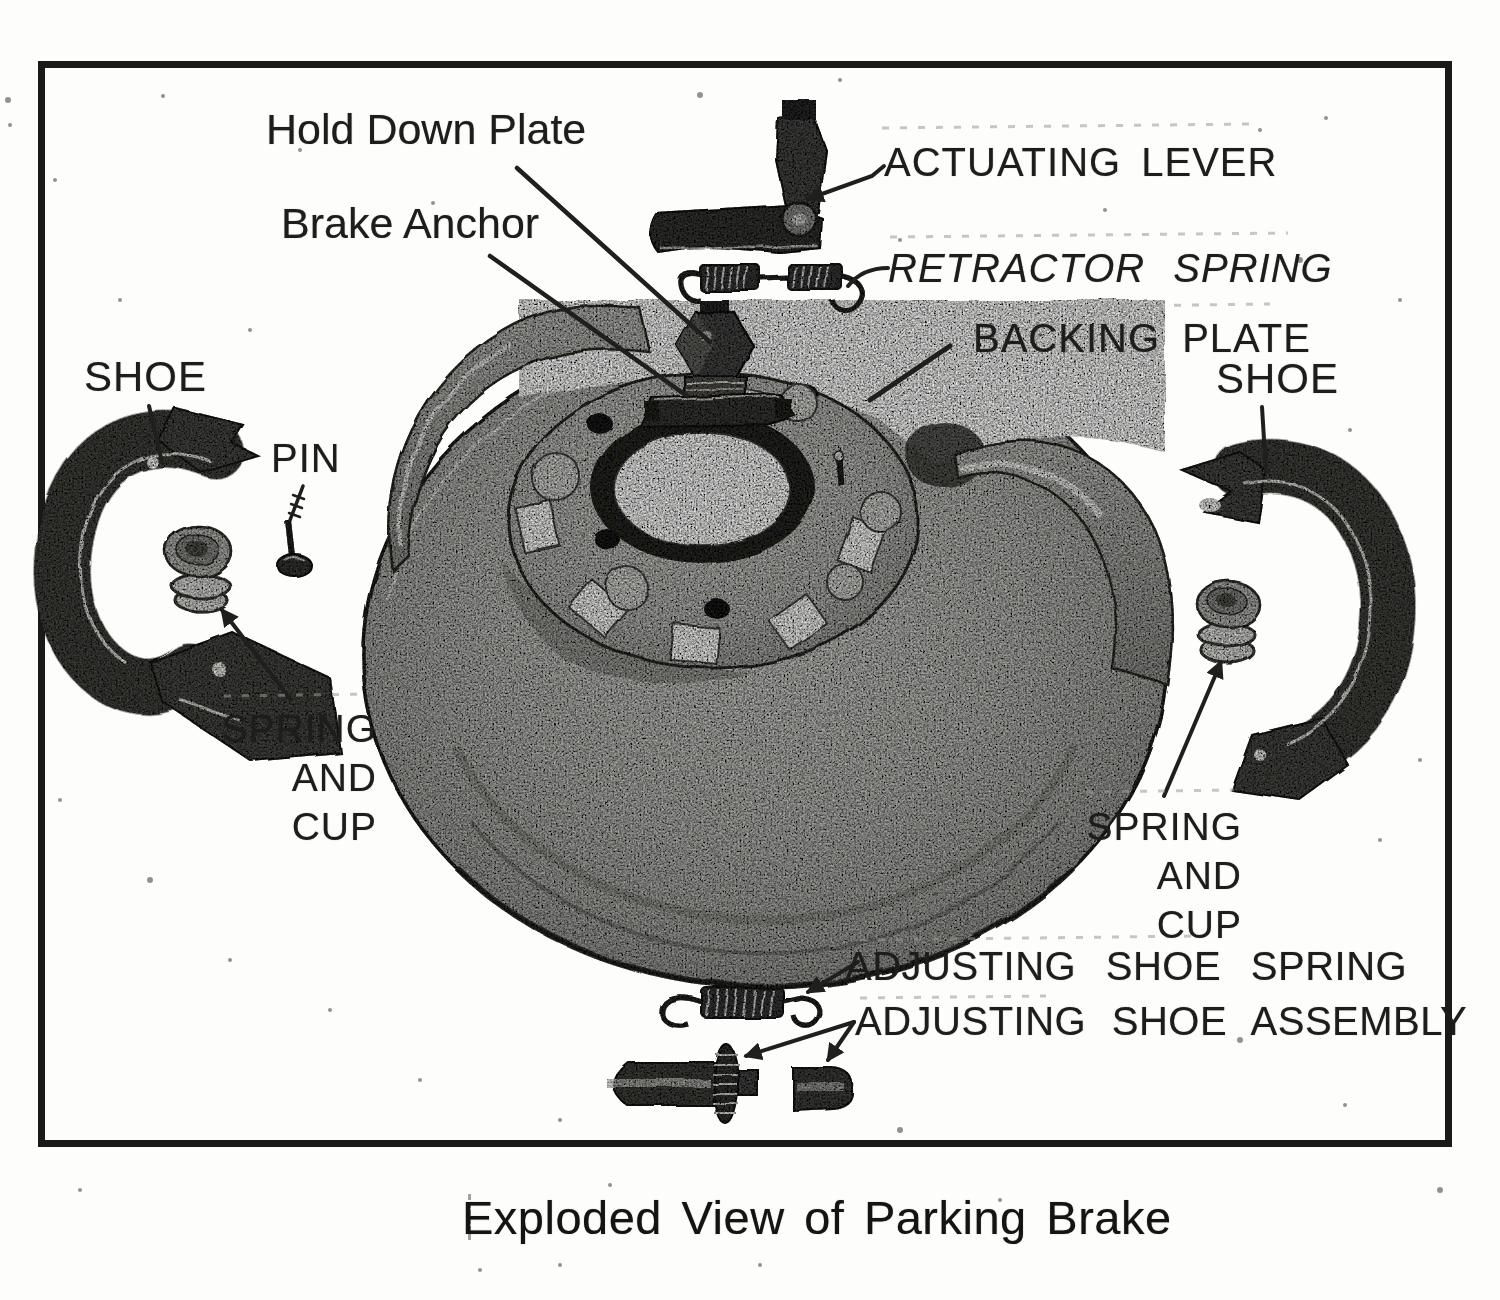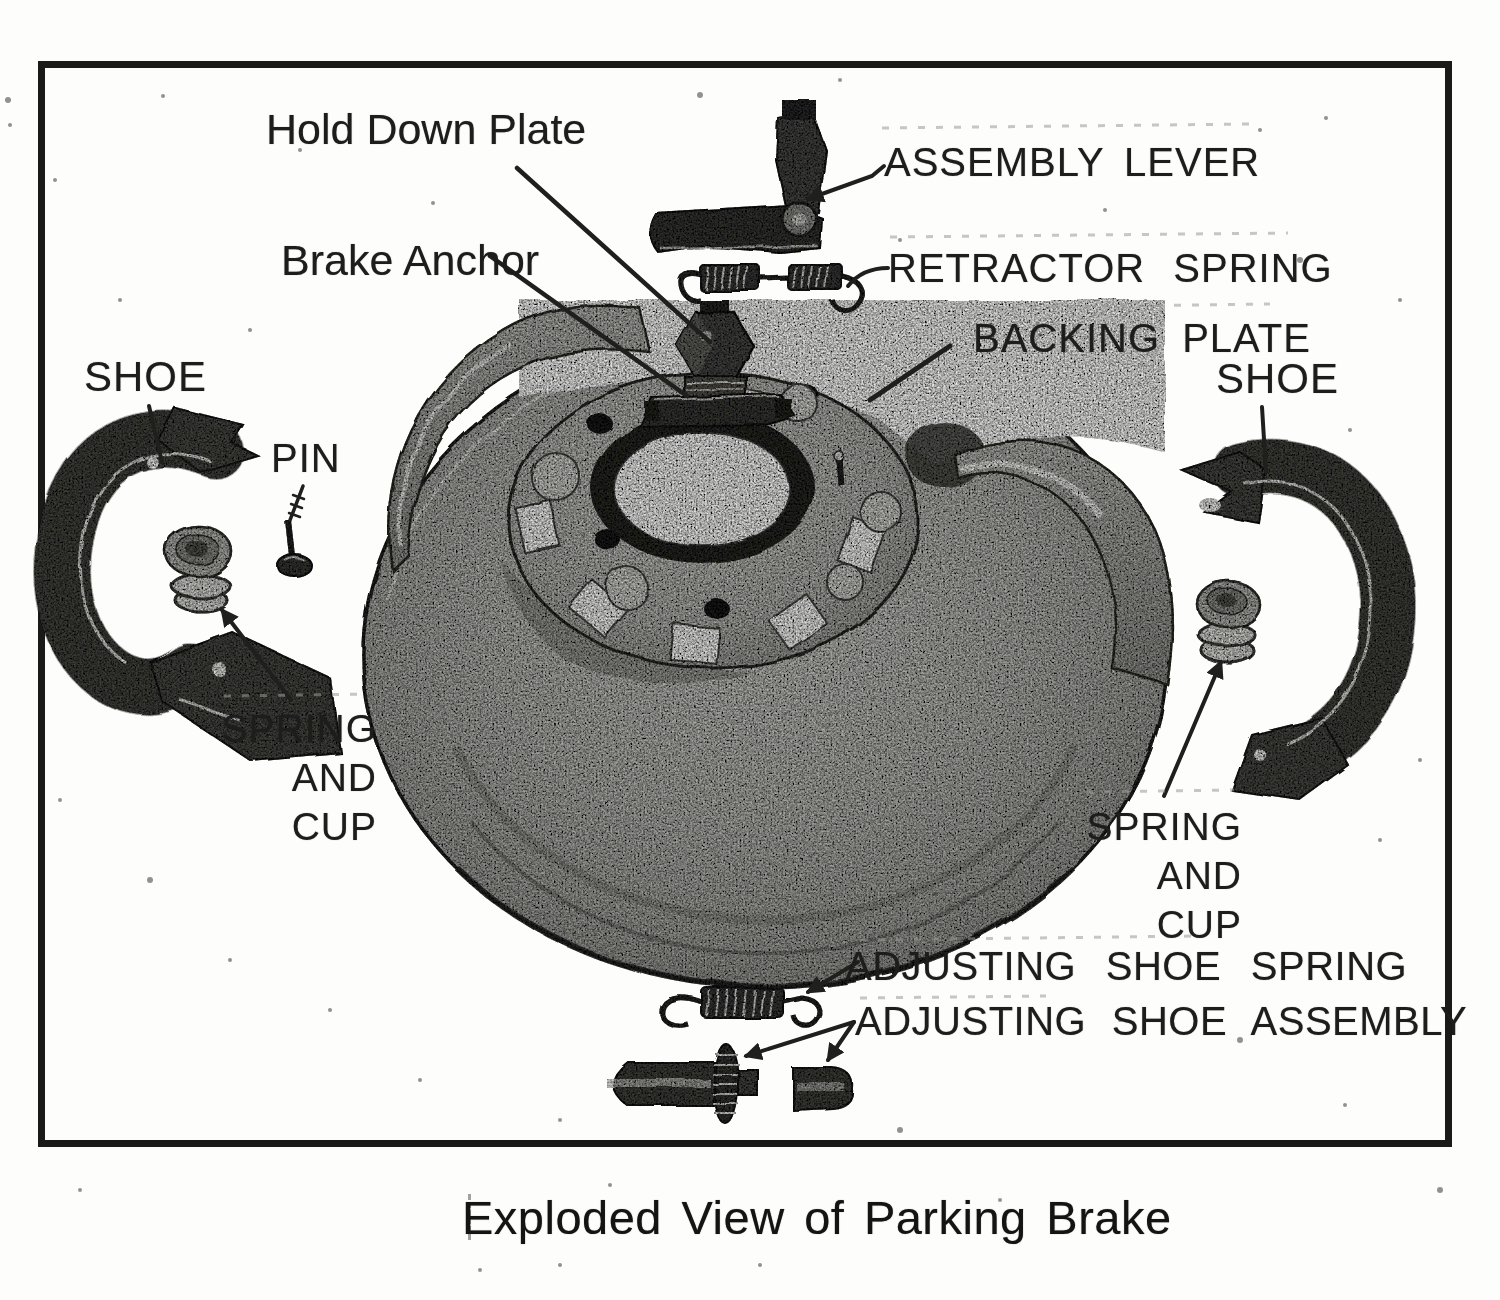--- a/index.html
+++ b/index.html
@@ -317,25 +317,25 @@
         <circle cx="55" cy="180" r="2"></circle>
         <circle cx="610" cy="1185" r="2"></circle>
       <circle cx="1345" cy="1105" r="2"></circle>
         <circle cx="8" cy="100" r="3"></circle>
         <circle cx="10" cy="125" r="2"></circle>
     </g>
   </svg>
 
   <div class="lbl mc" style="left:266px;top:108px;">Hold Down Plate</div>
 
-  <div class="lbl mc" style="left:281px;top:202px;margin-top:37px;">Brake Anchor</div>
-
-  <div class="lbl uc" style="left:884px;top:142px;word-spacing:8px;">ASSEMBLY LEVER</div>
-
-  <div class="lbl uc" style="left:888px;top:248px;word-spacing:16px;">RETRACTOR SPRING</div>
+  <div class="lbl mc" style="left:281px;top:202px;">Brake Anchor</div>
+
+  <div class="lbl uc" style="left:884px;top:142px;word-spacing:8px;">ACTUATING LEVER</div>
+
+  <div class="lbl uc" style="left:888px;top:248px;word-spacing:16px;font-style:italic;">RETRACTOR SPRING</div>
 
   <div class="lbl uc" style="left:953px;top:318px;word-spacing:10px;padding-left:20px;">BACKING PLATE</div>
 
   <div class="lbl uc" style="left:84px;top:356px;font-size:42px;">SHOE</div>
 
   <div class="lbl uc" style="left:1216px;top:358px;font-size:42px;">SHOE</div>
 
   <div class="lbl uc" style="left:271px;top:438px;">PIN</div>
 
   <div class="lbl uc stack" style="left:213px;top:704px;width:164px;font-size:39px;">

